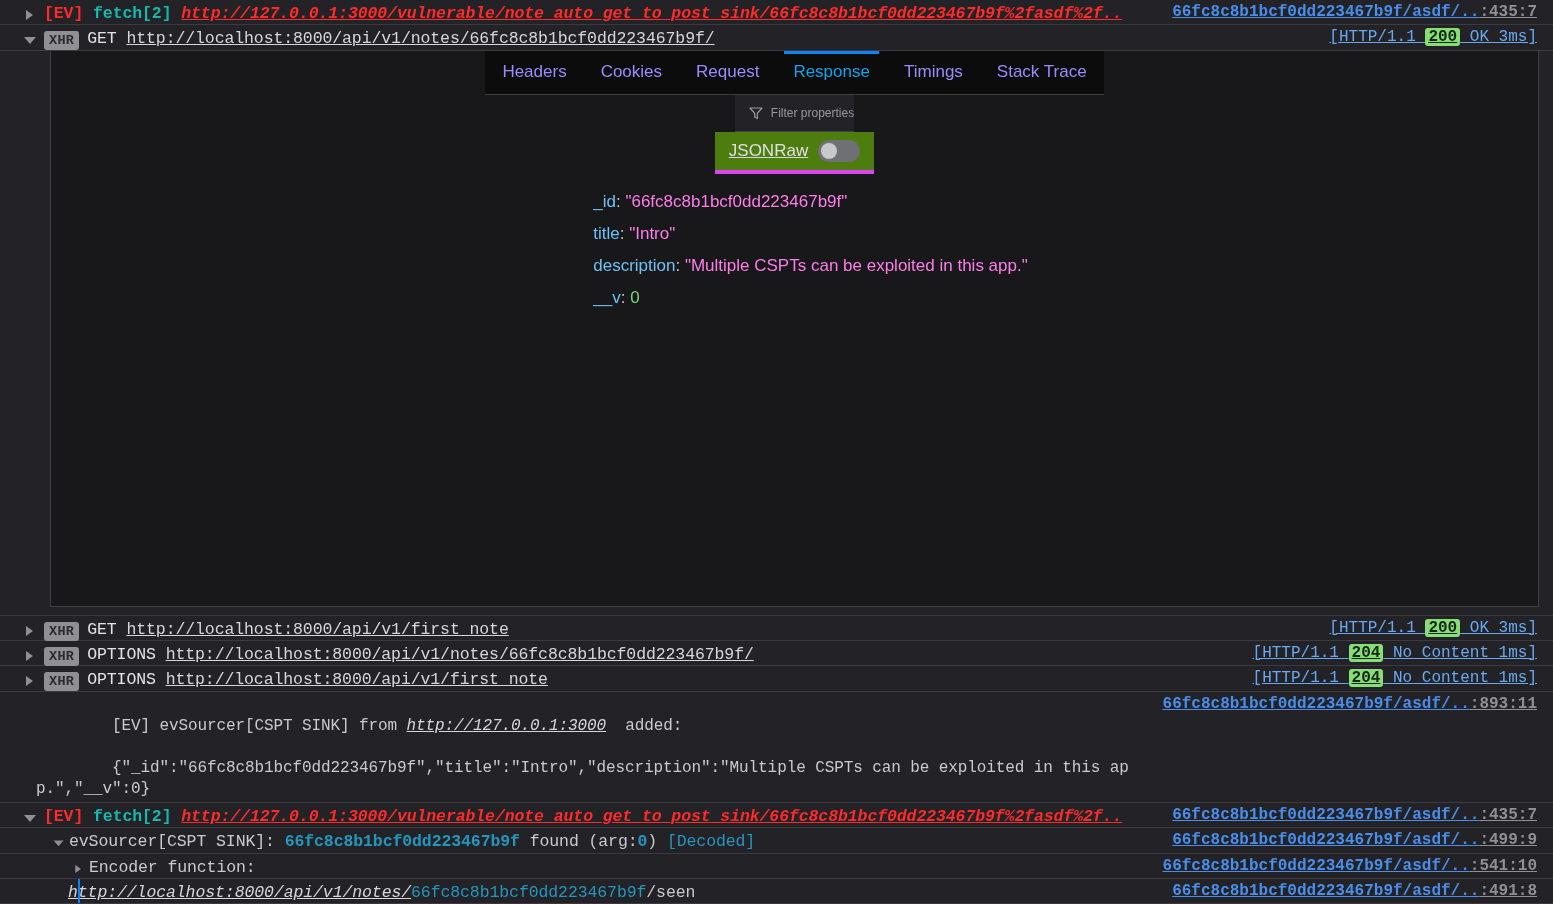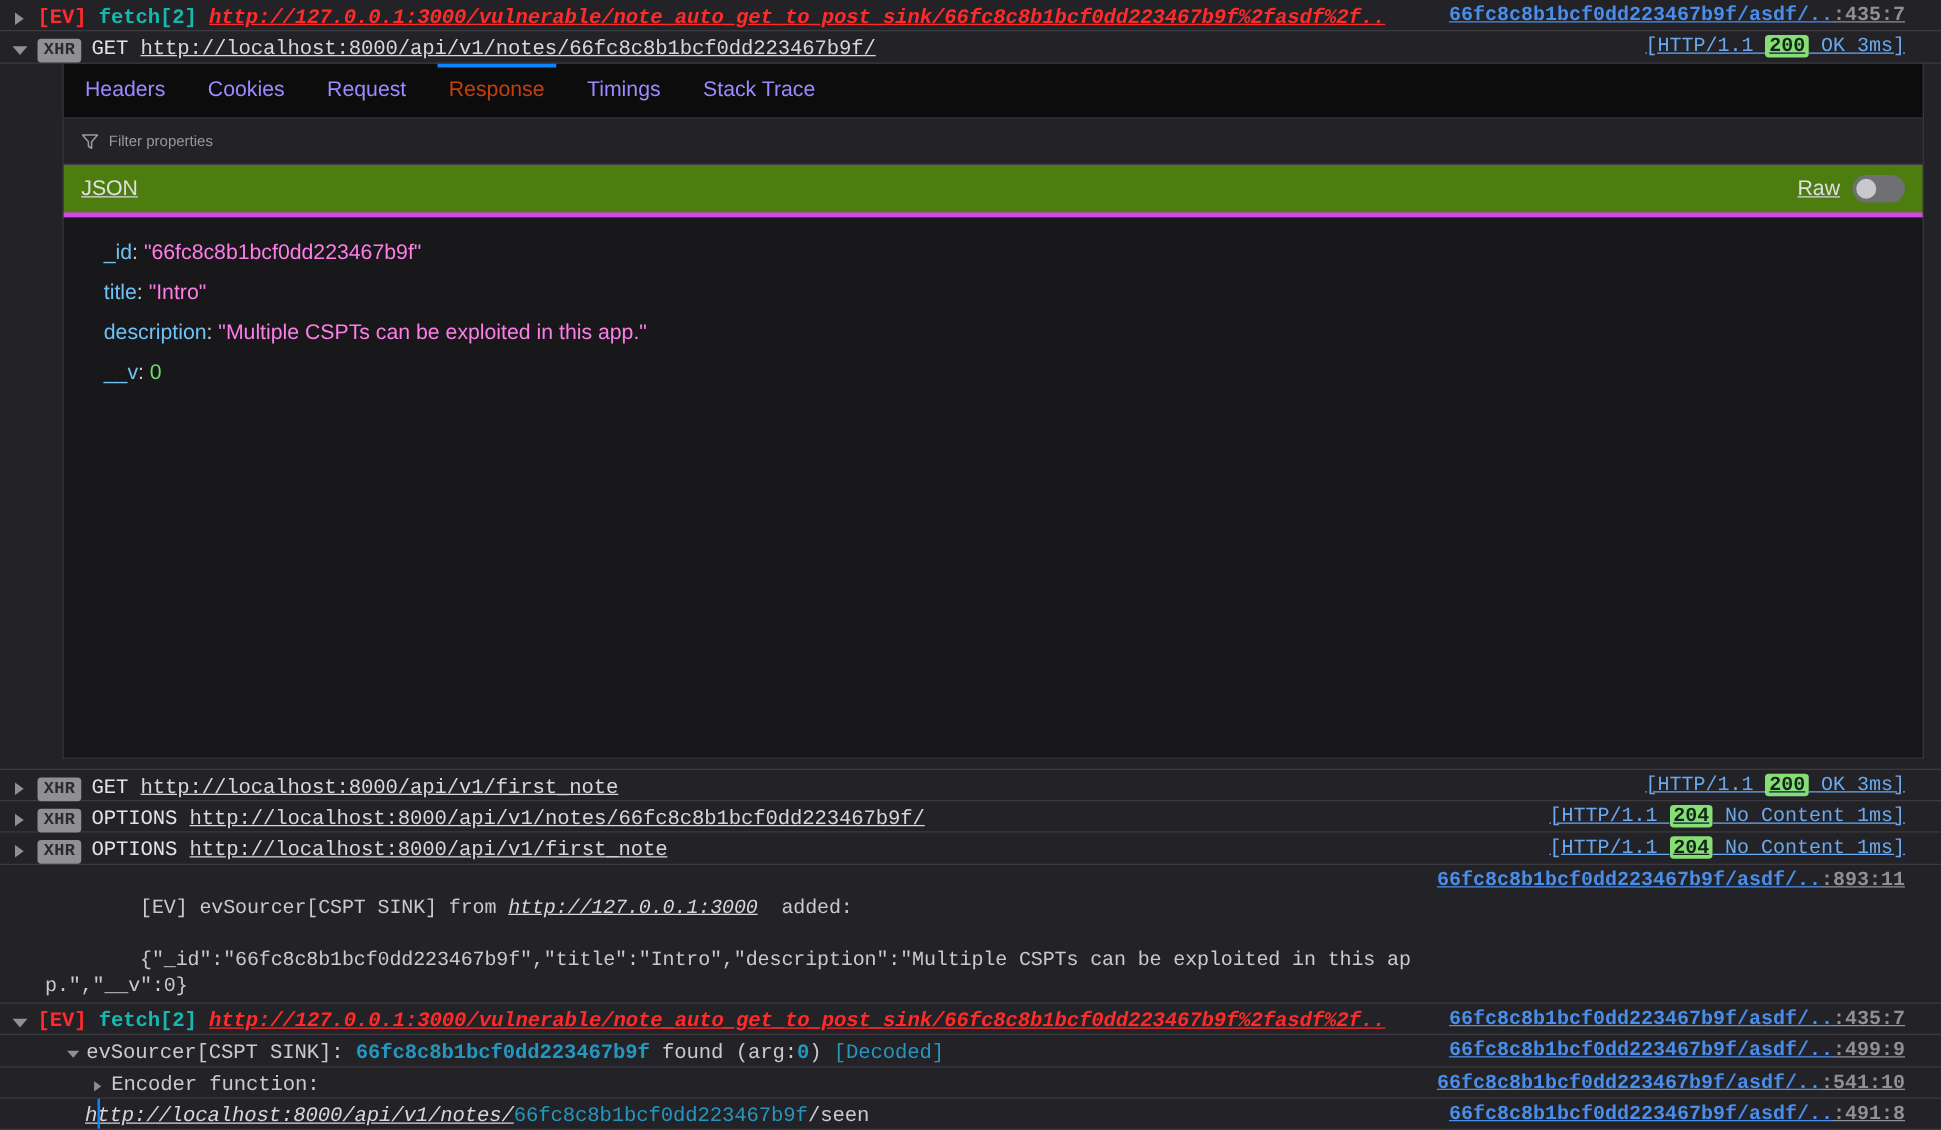--- a/index.html
+++ b/index.html
@@ -34,26 +34,26 @@
     padding: 3px 0 3px 0;
     min-height: 24px;
   }
   .row.noborder { border-bottom: none; }
 
   .row-main {
     flex: 1 1 auto;
     min-width: 0;
     display: flex;
     align-items: flex-start;
-    padding-left: 8px;
+    padding-left: 22px;
     padding-right: 10px;
   }
   .row-right {
     flex: 0 0 auto;
-    padding-right: 29px;
+    padding-right: 16px;
     padding-left: 8px;
     white-space: nowrap;
     align-self: flex-start;
   }
 
   
   .twisty {
     flex: 0 0 auto;
     width: 16px;
     height: 18px;
@@ -137,41 +137,42 @@
     background: #232327;
   }
   .detail {
     border: 1px solid #3f3f46;
     border-top: none;
     background: #18181b;
     height: 556px;
     display: flex;
     flex-direction: column;
     box-sizing: border-box;
+    align-items: center;
   }
   .tabbar {
     display: flex;
     align-items: stretch;
     background: #0c0c0d;
     height: 43px;
     flex: 0 0 auto;
     border-bottom: 1px solid #3f3f46;
   }
   .tab {
     position: relative;
     display: flex;
     align-items: center;
     padding: 0 17px;
     font-family: "Liberation Sans", sans-serif;
     font-size: 17px;
     color: #9a8cff;
     cursor: pointer;
     white-space: nowrap;
   }
-  .tab.active { color: #c2410c; }
+  .tab.active { color: #0ea5e9; }
   .tab.active::before {
     content: "";
     position: absolute;
     left: 8px; right: 8px; top: 0;
     height: 3px;
     background: #0a84ff;
   }
   .filterbar {
     display: flex;
     align-items: center;

